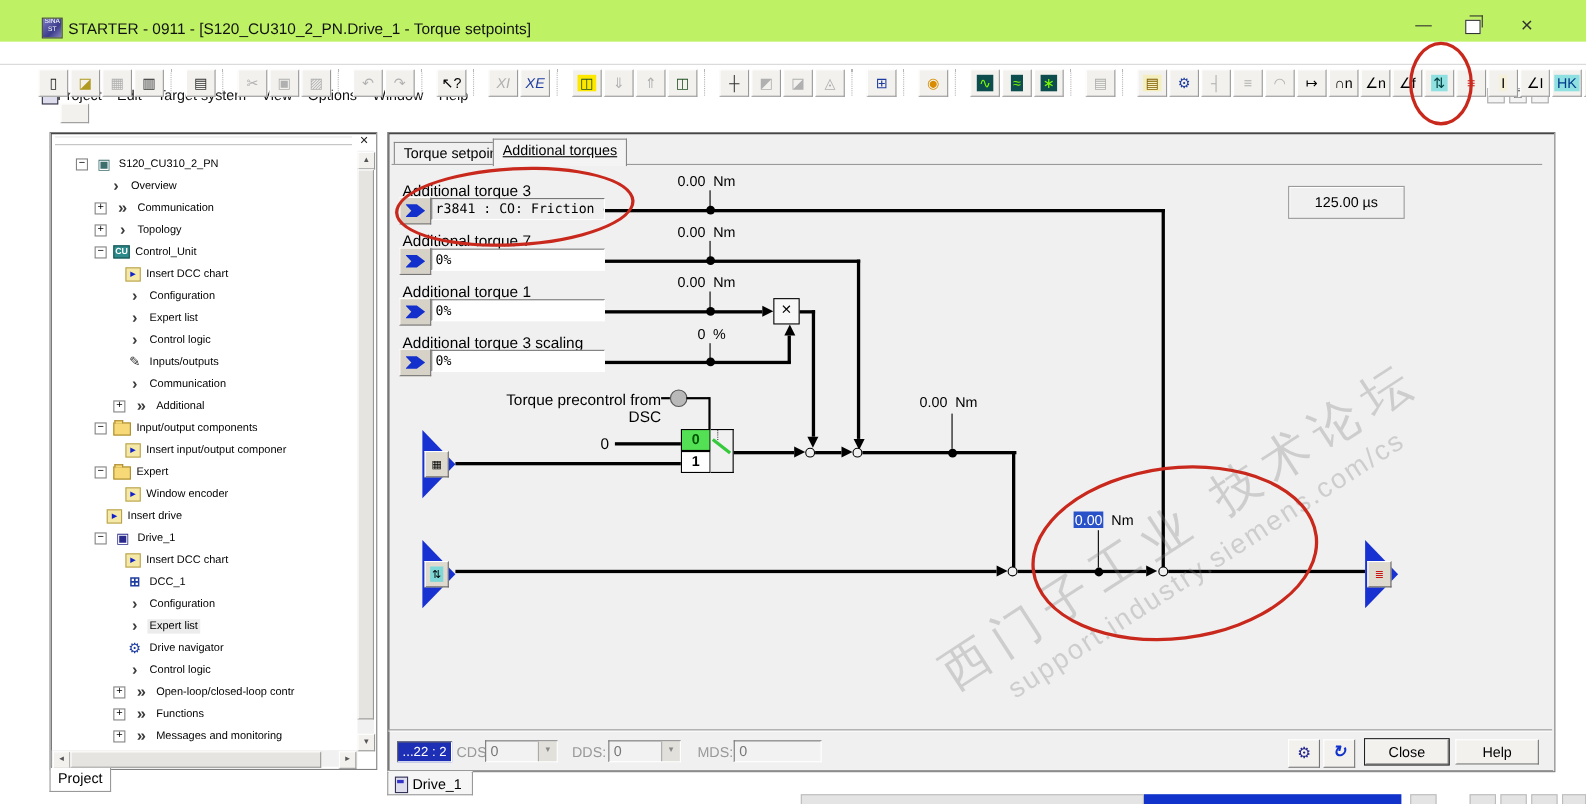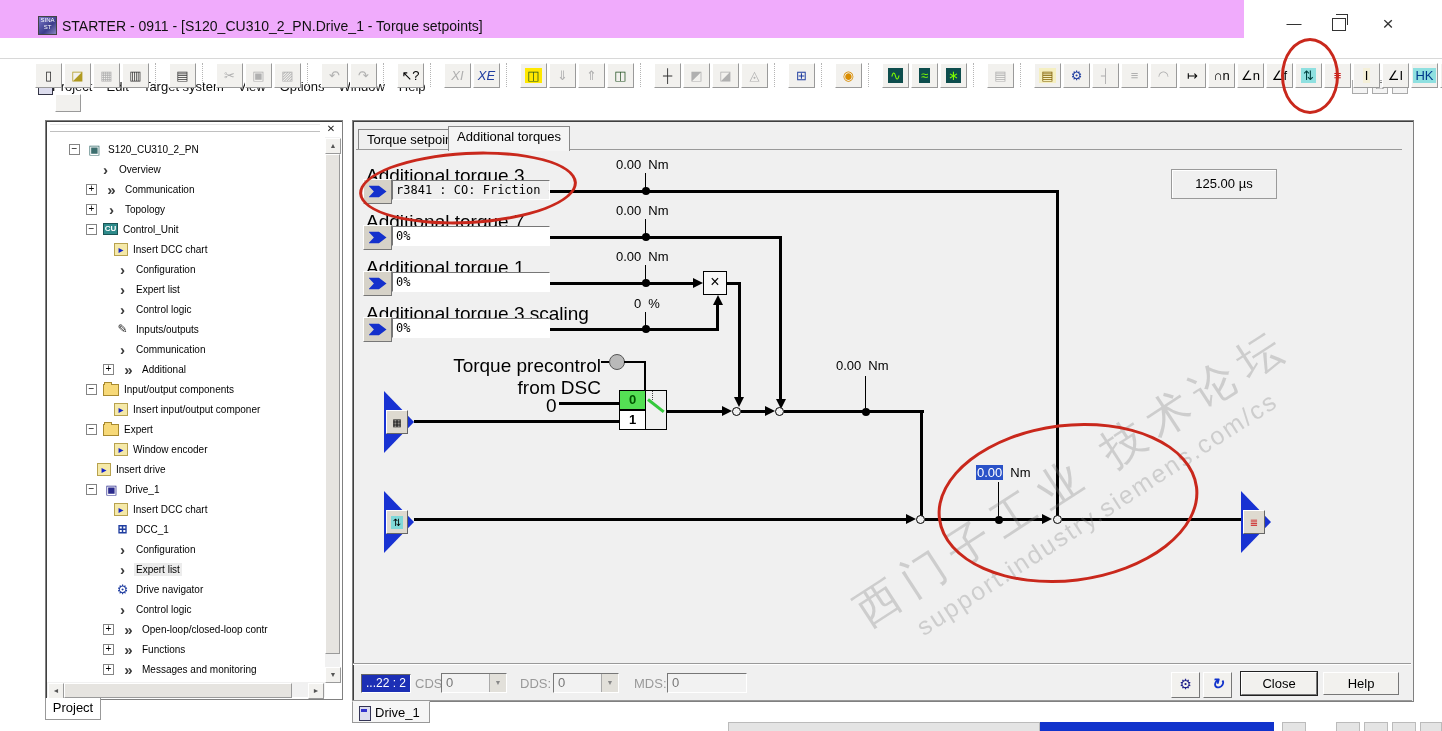--- a/index.html
+++ b/index.html
@@ -1,20 +1,20 @@
 <!DOCTYPE html>
 <html><head>
 <meta charset="utf-8">
 <style>
   html,body{margin:0;padding:0;background:#fff;}
   #stage{position:relative;width:1442px;height:731px;background:#fff;overflow:hidden;
          font-family:"Liberation Sans",sans-serif;font-size:13px;color:#000;}
 
   
-  #titlebar{position:absolute;left:0;top:0;width:1244px;height:38px;background:#f0abfc;}
+  #titlebar{position:absolute;left:0;top:0;width:1442px;height:38px;background:#bef264;}
   #app-logo{position:absolute;left:38px;top:16px;width:17px;height:17px;background:linear-gradient(135deg,#7a7ac8 0%,#3c3c8c 60%,#8888c0 100%);border:1px solid #444;color:#fff;font-size:6px;line-height:7px;text-align:center;overflow:hidden;}
   #title-text{position:absolute;left:62px;top:18px;font-size:14px;color:#111;}
   .wbtn{position:absolute;color:#333;font-size:15px;text-align:center;}
   #btn-min{left:1284px;top:14px;width:20px;}
   #btn-restore{left:1332px;top:18px;width:12px;height:11px;border:1.5px solid #333;background:#fff;}
   #btn-restore::before{content:'';position:absolute;left:3px;top:-5px;width:11px;height:10px;border:1.5px solid #333;border-bottom:none;border-left:none;}
   #btn-close{left:1378px;top:13px;width:20px;font-size:19px;}
 
   #menubar{position:absolute;left:0;top:38px;width:1442px;height:20px;background:#fff;border-bottom:1px solid #d8d8d8;}
   #child-icon{position:absolute;left:38px;top:42px;width:13px;height:13px;border:1px solid #334;background:#dde;}
@@ -55,32 +55,32 @@
   .tlabel{font-size:10px;padding:1px 2px;}
   .sbar{position:absolute;background:#f1f1f1;}
   .sbtn{position:absolute;width:14px;height:14px;background:#f2f1ee;border:1px solid;border-color:#fff #9a9a9a #9a9a9a #fff;font-size:7px;color:#555;text-align:center;line-height:13px;}
   .sthumb{position:absolute;background:#e6e4e0;border:1px solid;border-color:#fff #9a9a9a #9a9a9a #fff;}
   #project-tab{position:absolute;left:45px;top:698px;width:54px;height:21px;background:#fff;border:1px solid #999;border-top:none;font-size:13px;text-align:center;line-height:20px;}
 
   
   #main-panel{position:absolute;left:352px;top:120px;width:1060px;height:580px;background:#f0f0f0;border:1px solid #808080;box-shadow:inset 1px 1px 0 #404040;}
   .tab{position:absolute;height:21px;background:#f0f0f0;border:1px solid #888;border-bottom:none;font-size:13px;text-align:center;line-height:20px;padding:0 8px;}
   #tab1{left:5px;top:8px;}
-  #tab2{left:95px;top:5px;height:24px;background:#f4f4f4;z-index:2;}
+  #tab2{left:95px;top:5px;height:24px;background:#f4f4f4;z-index:2;text-decoration:underline;}
   #canvas{position:absolute;left:3px;top:28px;width:1046px;height:514px;background:#f0f0f0;border-top:1px solid #999;overflow:hidden;}
 
   
   .hline,.vline{position:absolute;background:#000;}
   .tline{position:absolute;background:#000;}
   .dot{position:absolute;width:8px;height:8px;background:#000;border-radius:50%;}
   .snode{position:absolute;width:9px;height:9px;background:#f0f0f0;border:1.5px solid #000;border-radius:50%;box-sizing:border-box;}
   .arr-r{position:absolute;width:0;height:0;border-top:5px solid transparent;border-bottom:5px solid transparent;border-left:10px solid #000;}
   .arr-d{position:absolute;width:0;height:0;border-left:5px solid transparent;border-right:5px solid transparent;border-top:10px solid #000;}
   .arr-u{position:absolute;width:0;height:0;border-left:5px solid transparent;border-right:5px solid transparent;border-bottom:10px solid #000;}
-  .flabel{position:absolute;font-size:19px;color:#000;}
+  .flabel{position:absolute;font-size:14px;color:#000;}
   .meas{position:absolute;display:flex;gap:7px;font-size:13px;}
   .bico-btn{position:absolute;width:27px;height:23px;background:#d6d2c8;border:1px solid;border-color:#fff #777 #777 #fff;display:flex;align-items:center;justify-content:center;}
   .bico-flag{width:18px;height:13px;background:#1430cc;clip-path:polygon(0 6%,58% 6%,100% 50%,58% 94%,0 94%,30% 50%);}
   .bfield{position:absolute;height:20px;background:#fff;border:1px solid;border-color:#777 #fff #fff #777;font-family:"DejaVu Sans Mono",monospace;font-size:12px;line-height:19px;padding:0 3px;box-sizing:border-box;white-space:nowrap;overflow:hidden;}
   #mult-box{position:absolute;width:24px;height:24px;background:#f8f8f8;border:1.5px solid #000;box-sizing:border-box;text-align:center;line-height:20px;font-size:16px;}
   #dsc-circle{position:absolute;width:14px;height:14px;background:#b9b9b9;border:1px solid #555;border-radius:50%;}
   .sw-cell{position:absolute;width:27px;height:20px;border:1.5px solid #000;box-sizing:border-box;text-align:center;line-height:17px;font-size:13px;font-weight:bold;background:#fff;}
   #sw-right{position:absolute;border:1.5px solid #000;border-left:none;box-sizing:border-box;background:#f0f0f0;}
   #sw-dotted{position:absolute;border-left:1px dotted #444;}
   #sw-lever{position:absolute;width:20px;height:3px;background:#35c93c;transform:rotate(38deg);transform-origin:0 50%;}

